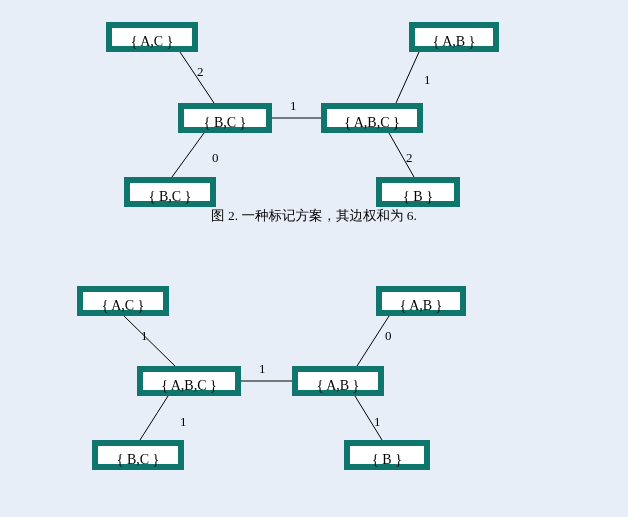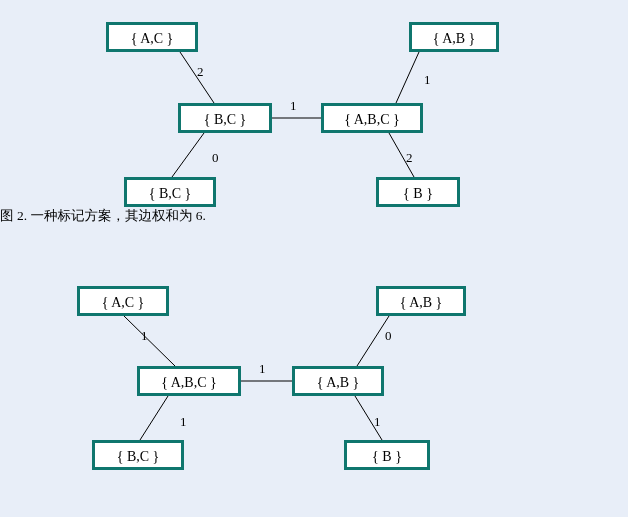--- a/index.html
+++ b/index.html
@@ -28,21 +28,21 @@
   #figure-2 { top: 262px; height: 255px; }
 
   .canvas {
     position: relative;
     width: 628px;
     height: 205px;
   }
   .node {
     position: absolute;
     box-sizing: border-box;
-    border: 3px solid #0f766e;
+    border: 6px solid #0f766e;
     background: #ffffff;
     color: #000;
     font-family: "Liberation Serif", serif;
     font-size: 14px;
     line-height: 28px;
     height: 30px;
     text-align: center;
     white-space: nowrap;
     z-index: 3;
   }
@@ -57,21 +57,21 @@
     position: absolute;
     left: 0;
     top: 0;
     width: 628px;
     height: 205px;
     z-index: 1;
   }
   .caption {
     position: relative;
     width: 628px;
-    text-align: left;
+    text-align: center;
     font-family: "Liberation Serif", serif;
     font-size: 13.5px;
     color: #000;
     margin-top: 2px;
   }
 </style>
 </head>
 <body>
 
 <div id="page">

